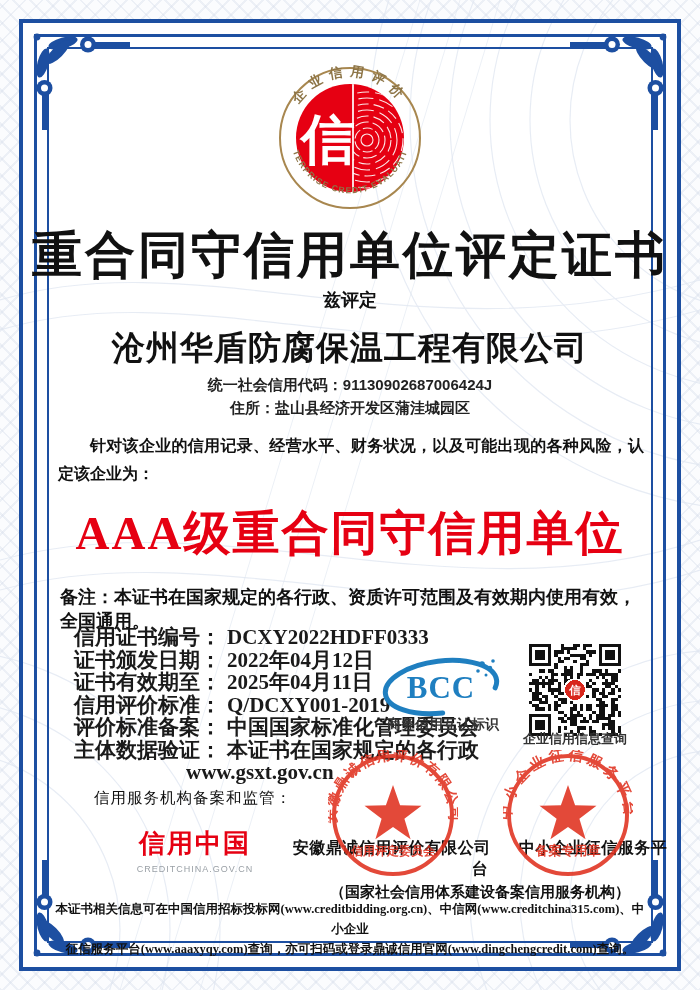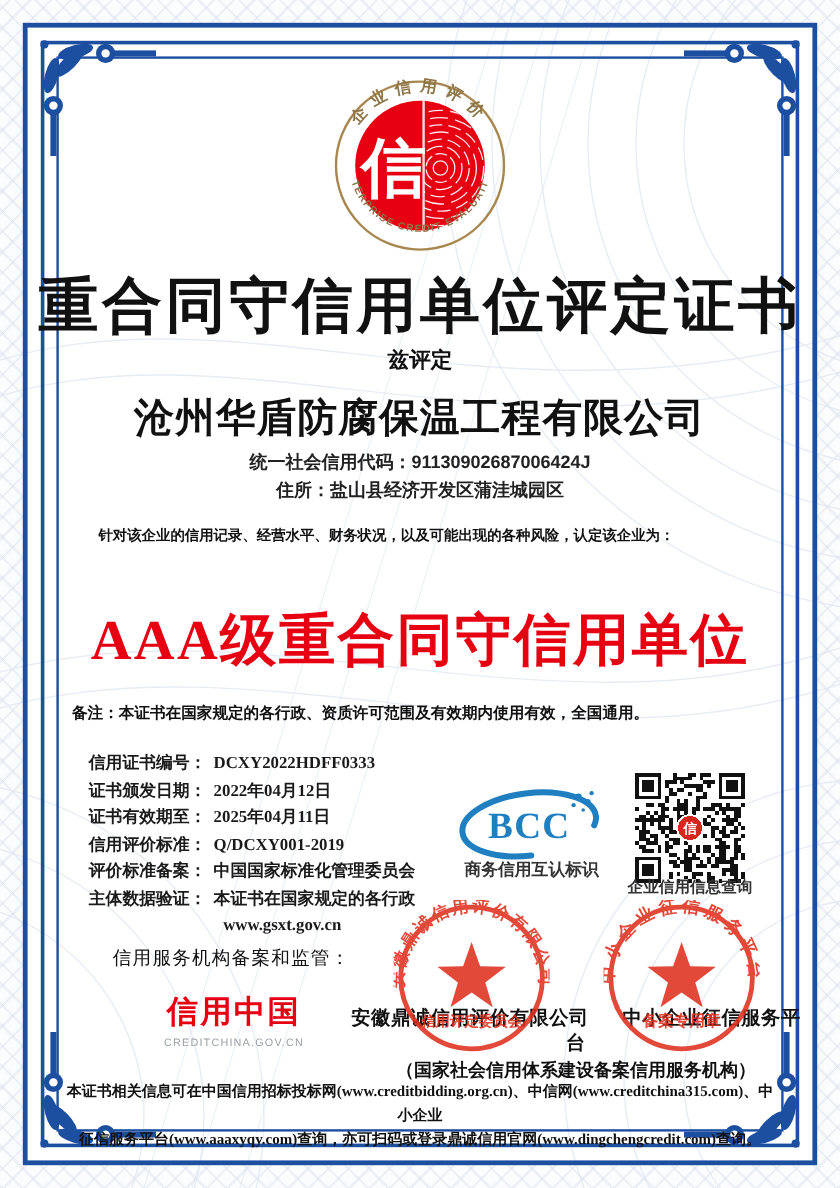--- a/index.html
+++ b/index.html
@@ -39,32 +39,32 @@
     position:absolute; top:326px; left:0; width:700px; text-align:center;
     font-size:33px; font-weight:900; color:#111; letter-spacing:1px;
   }
   .info-line { position:absolute; left:0; width:700px; text-align:center;
     font-size:15px; font-weight:600; color:#222; }
   .info-code { top:376px; }
   .info-addr { top:399px; }
 
   .paragraph {
     position:absolute; top:432px; left:58px; width:586px;
-    font-size:12px; font-weight:700; color:#111; line-height:28px;
+    font-size:16px; font-weight:700; color:#111; line-height:28px;
     text-indent:2em; text-align:justify;
   }
   .rating {
     position:absolute; top:502px; left:0; width:700px; text-align:center;
     font-size:47px; font-weight:900; color:#e60012; letter-spacing:2px;
   }
   .note {
     position:absolute; top:585px; left:60px; width:586px;
-    font-size:13px; font-weight:700; color:#111;
-  }
-  .details { position:absolute; top:626px; left:74px; font-size:14px; color:#1a1a1a; }
+    font-size:18px; font-weight:700; color:#111;
+  }
+  .details { position:absolute; top:626px; left:74px; font-size:21px; color:#1a1a1a; }
   .details .row { line-height:22.5px; font-weight:600; }
   .details .val { margin-left:6px; }
   .details .site { line-height:22.5px; font-weight:600; padding-left:112px; }
 
   .bcc { position:absolute; left:381px; top:655px; width:124px; height:62px; }
   .bcc-caption { position:absolute; left:368px; top:716px; width:150px; text-align:center;
     font-size:14px; font-weight:600; color:#333; }
 
   .qr { position:absolute; left:529px; top:644px; width:92px; height:92px; }
   .qr-caption { position:absolute; left:512px; top:730px; width:126px; text-align:center;

